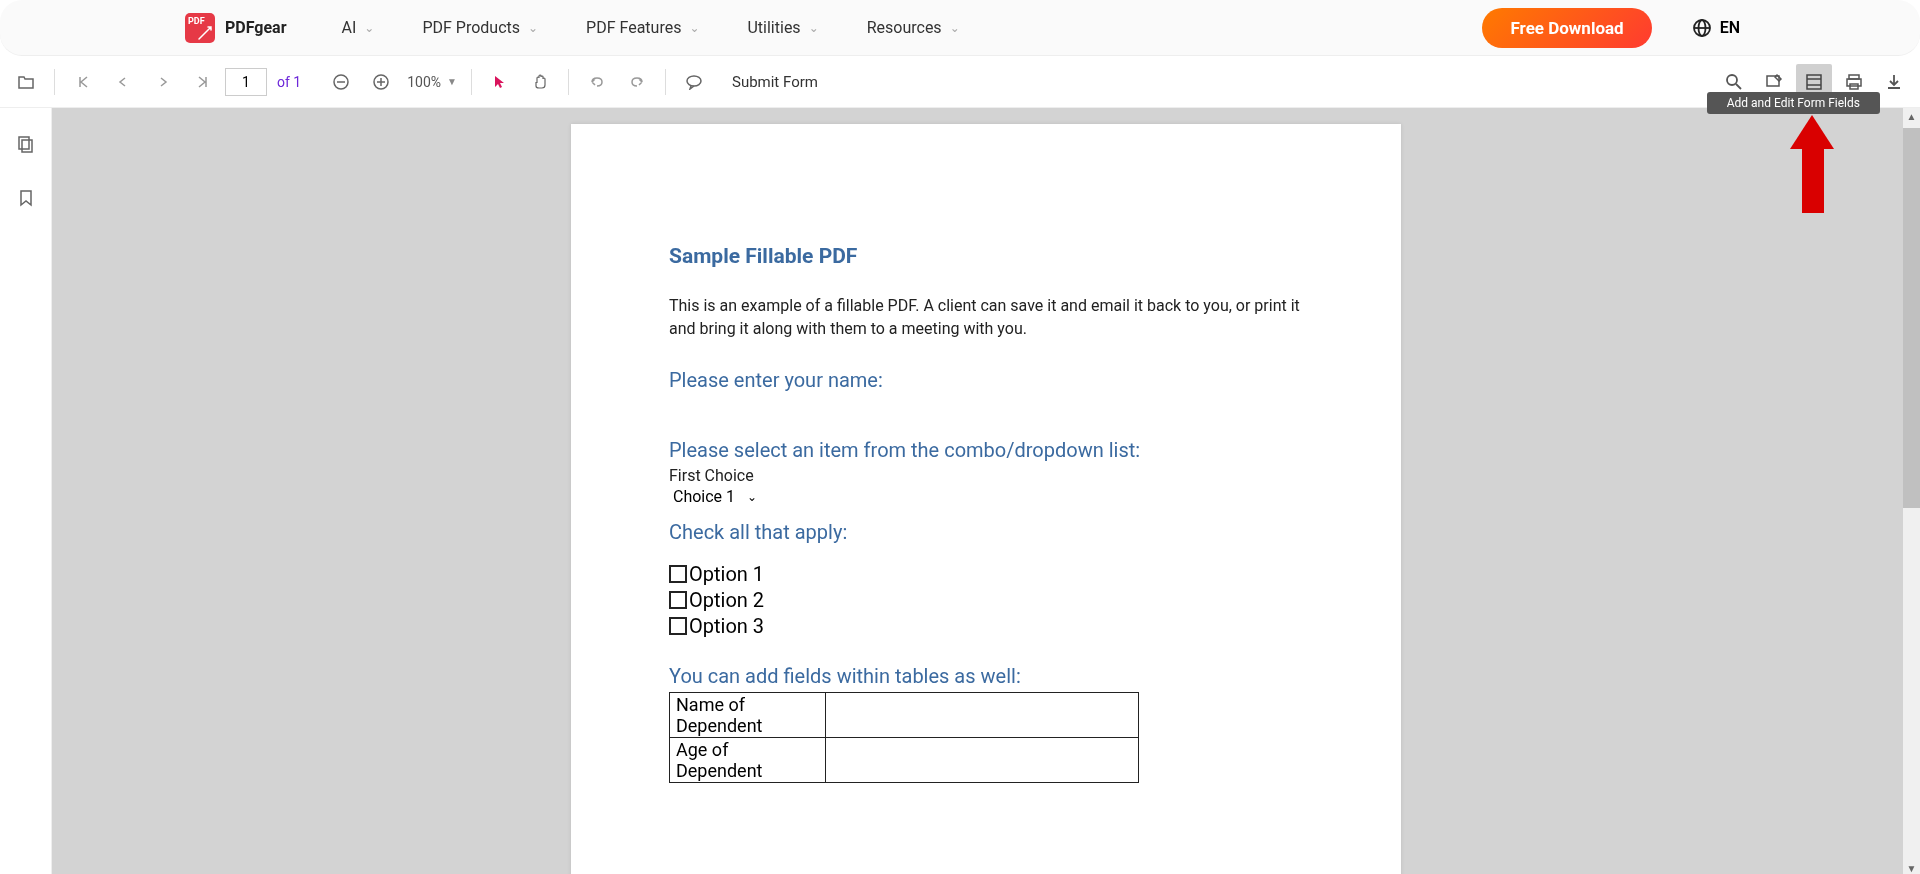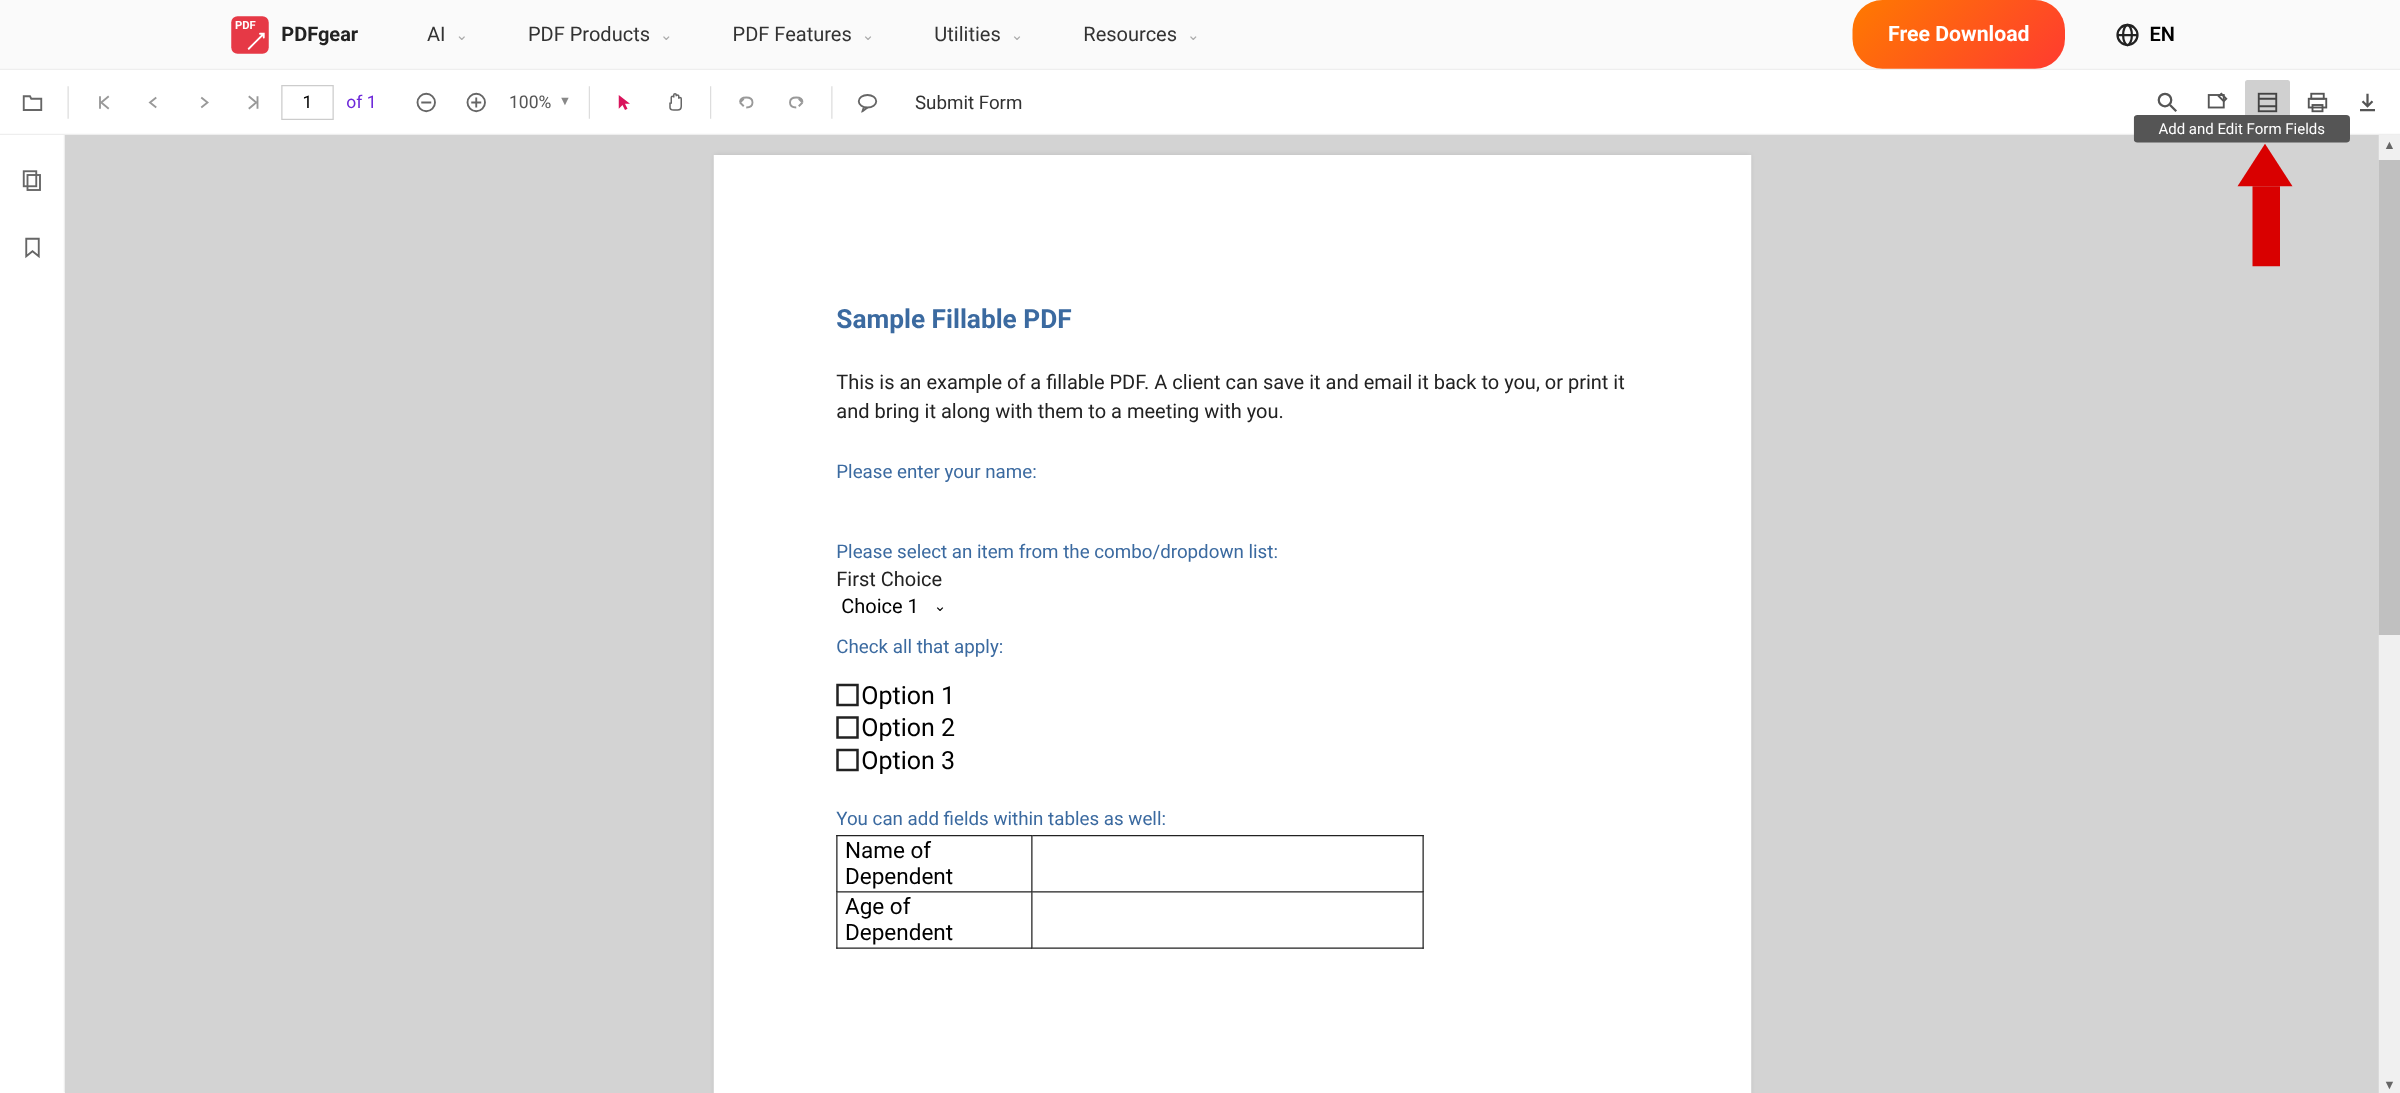--- a/index.html
+++ b/index.html
@@ -11,23 +11,25 @@
 body {
   background: #fff;
   width: 1920px;
   height: 874px;
   overflow: hidden;
   position: relative;
 }
 .header {
   height: 56px;
   display: flex;
+  align-items: center;
   border-bottom: 1px solid #eee;
   padding: 0 20px;
   background: #fafafa;
+  border-radius: 22px;
 }
 .logo-area {
   display: flex;
   align-items: center;
   margin-left: 165px;
 }
 .logo {
   width: 30px;
   height: 30px;
   background: #e63946;
@@ -224,21 +226,21 @@
   margin-bottom: 26px;
 }
 .doc-para {
   color: #222;
   font-size: 16px;
   line-height: 1.45;
   margin-bottom: 28px;
 }
 .doc-label {
   color: #3b6aa0;
-  font-size: 15px;
+  font-size: 20px;
   margin-bottom: 4px;
 }
 .doc-space {
   height: 42px;
 }
 .doc-text {
   font-size: 16px;
   color: #222;
   margin-top: 2px;
 }

